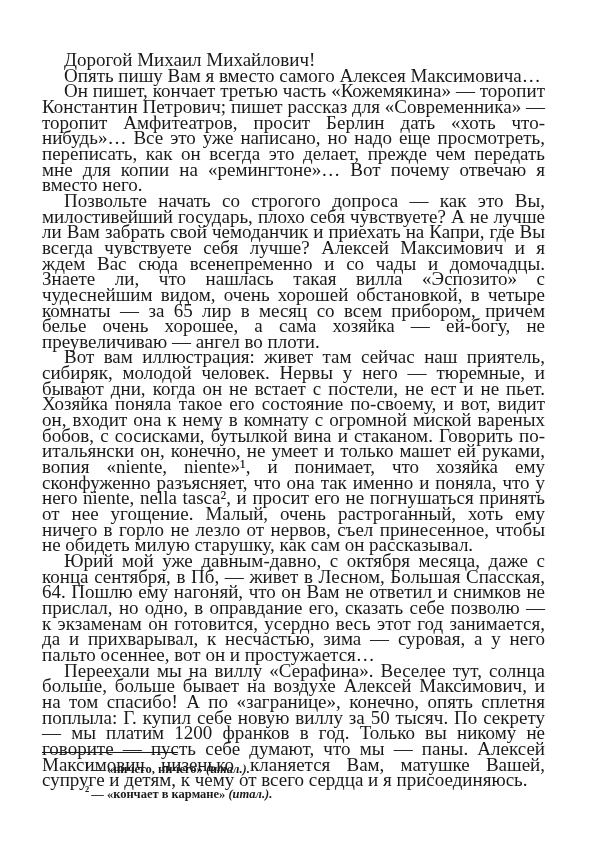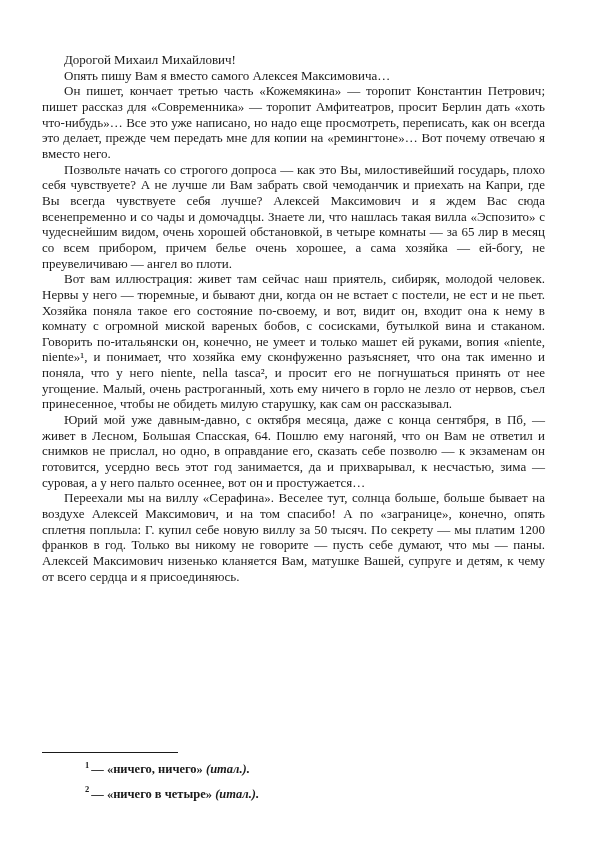--- a/index.html
+++ b/index.html
@@ -14,21 +14,21 @@
     background: #ffffff;
     overflow: hidden;
     font-family: "Liberation Serif", "DejaVu Serif", serif;
     color: #1a1a1a;
   }
   .body-text {
     position: absolute;
     left: 42px;
     top: 52px;
     width: 503px;
-    font-size: 13px;
+    font-size: 19px;
     line-height: 15.65px;
     text-align: justify;
   }
   .body-text p {
     margin: 0;
     padding: 0;
     text-indent: 22px;
   }
   .footnotes {
     position: absolute;
@@ -74,17 +74,17 @@
     <p>Юрий мой уже давным-давно, с октября месяца, даже с конца сентября, в Пб, — живет в Лесном, Большая Спасская, 64. Пошлю ему нагоняй, что он Вам не ответил и снимков не прислал, но одно, в оправдание его, сказать себе позволю — к экзаменам он готовится, усердно весь этот год занимается, да и прихварывал, к несчастью, зима — суровая, а у него пальто осеннее, вот он и простужается…</p>
     <p>Переехали мы на виллу «Серафина». Веселее тут, солнца больше, больше бывает на воздухе Алексей Максимович, и на том спасибо! А по «загранице», конечно, опять сплетня поплыла: Г. купил себе новую виллу за 50 тысяч. По секрету — мы платим 1200 франков в год. Только вы никому не говорите — пусть себе думают, что мы — паны. Алексей Максимович низенько кланяется Вам, матушке Вашей, супруге и детям, к чему от всего сердца и я присоединяюсь.</p>
   </div>
 
   <div class="footnotes">
     <div class="fn-rule"></div>
     <p class="footnote">
       <sup>1</sup><span>— «ничего, ничего» </span><em>(итал.).</em>
     </p>
     <p class="footnote">
-      <sup>2</sup><span>— «ничего в четыре» </span><em>(итал.).</em>
+      <sup>2</sup><span>— «кончает в кармане» </span><em>(итал.).</em>
     </p>
   </div>
 
 </div>
 
 </body></html>

